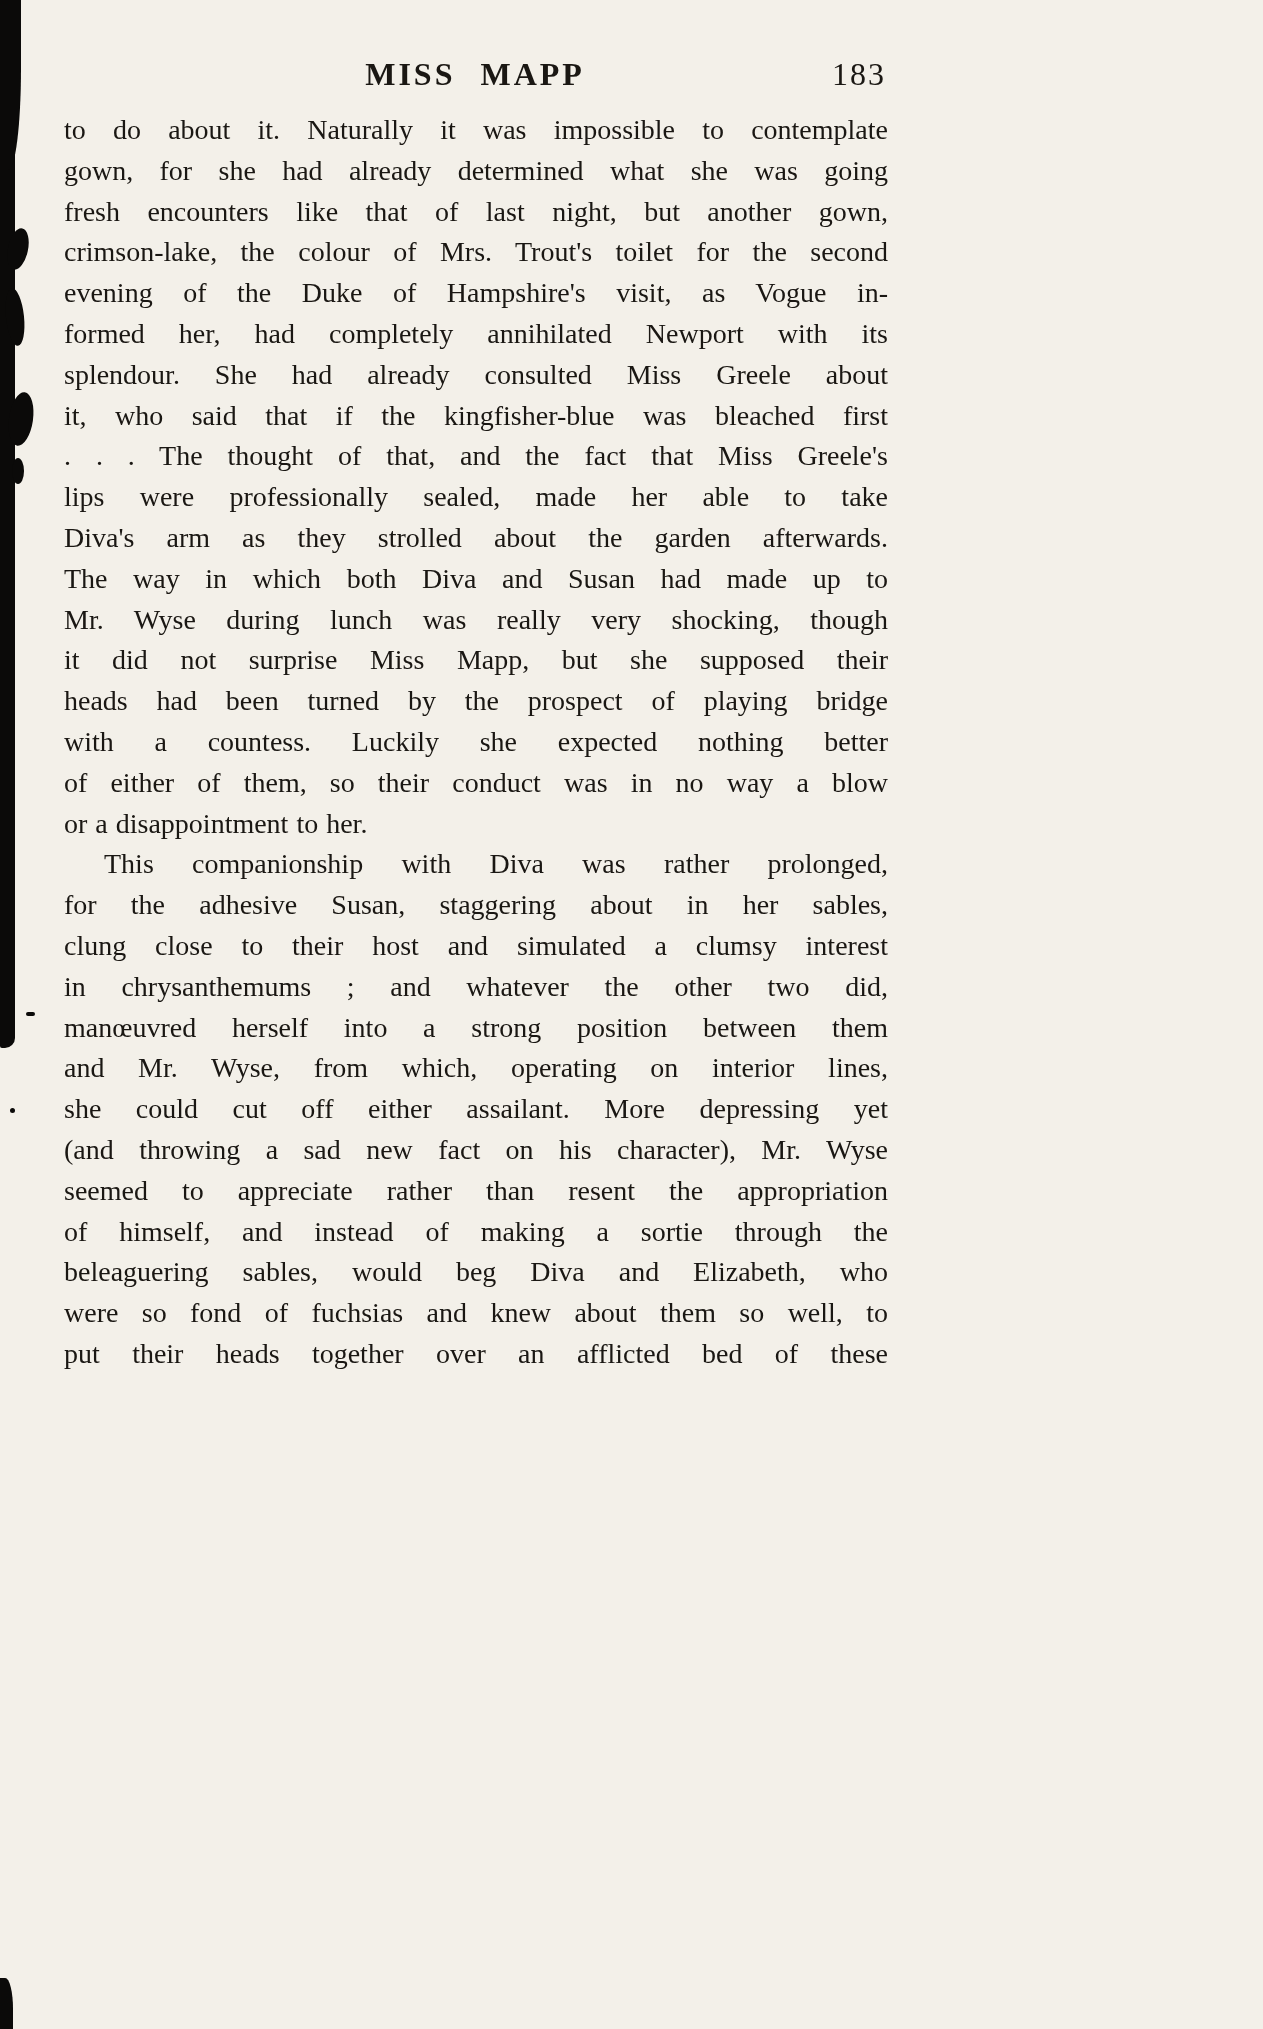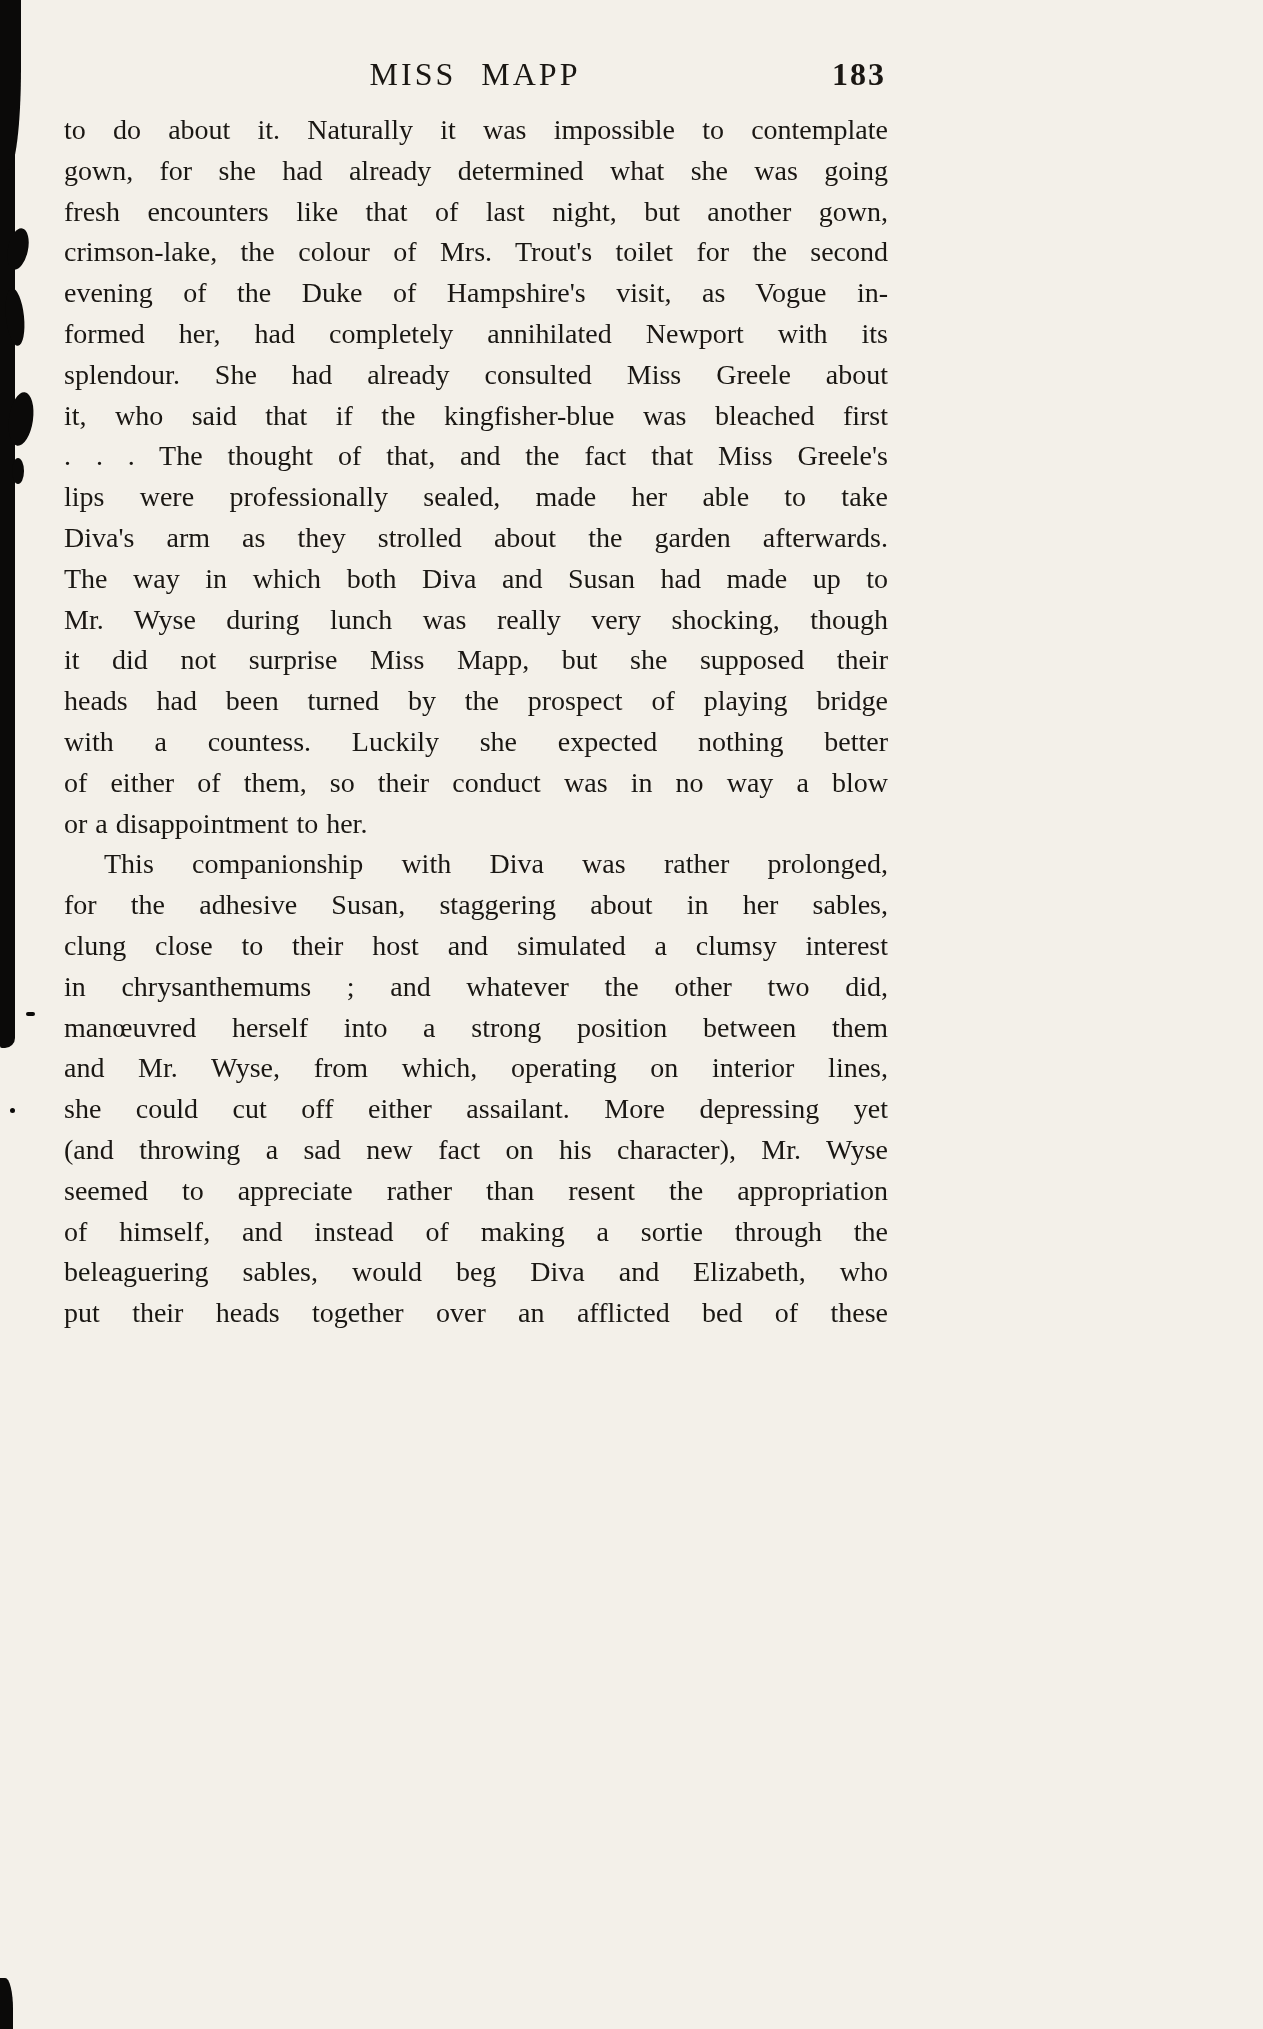--- a/index.html
+++ b/index.html
@@ -48,30 +48,30 @@
   .header{
     position:relative;
     margin:56px 0 0 64px;
     width:822px;
     height:42px;
   }
   .title{
     position:absolute;
     left:0;right:0;top:0;
     text-align:center;
-    font-weight:normal;
+    font-weight:bold;
     font-size:32px;
     letter-spacing:3px;
     word-spacing:14px;
     color:var(--ink);
   }
   .pagenum{
     position:absolute;
     right:0;top:0;
-    font-weight:bold;
+    font-weight:normal;
     font-size:32px;
     letter-spacing:2px;
     color:var(--ink);
   }
 
   .page-body{
     margin:12px 0 0 64px;
     width:824px;
     font-size:28px;
     line-height:40.8px;
@@ -138,17 +138,18 @@
         <div class="line">for the adhesive Susan, staggering about in her sables,</div>
         <div class="line">clung close to their host and simulated a clumsy interest</div>
         <div class="line">in chrysanthemums ; and whatever the other two did,</div>
         <div class="line">manœuvred herself into a strong position between them</div>
         <div class="line">and Mr. Wyse, from which, operating on interior lines,</div>
         <div class="line">she could cut off either assailant. More depressing yet</div>
         <div class="line">(and throwing a sad new fact on his character), Mr. Wyse</div>
         <div class="line">seemed to appreciate rather than resent the appropriation</div>
         <div class="line">of himself, and instead of making a sortie through the</div>
         <div class="line">beleaguering sables, would beg Diva and Elizabeth, who</div>
+        <div class="line">were so fond of fuchsias and knew about them so well, to</div>
         <div class="line">put their heads together over an afflicted bed of these</div>
       </div>
     </div>
 
 </div>
 
 </body></html>

